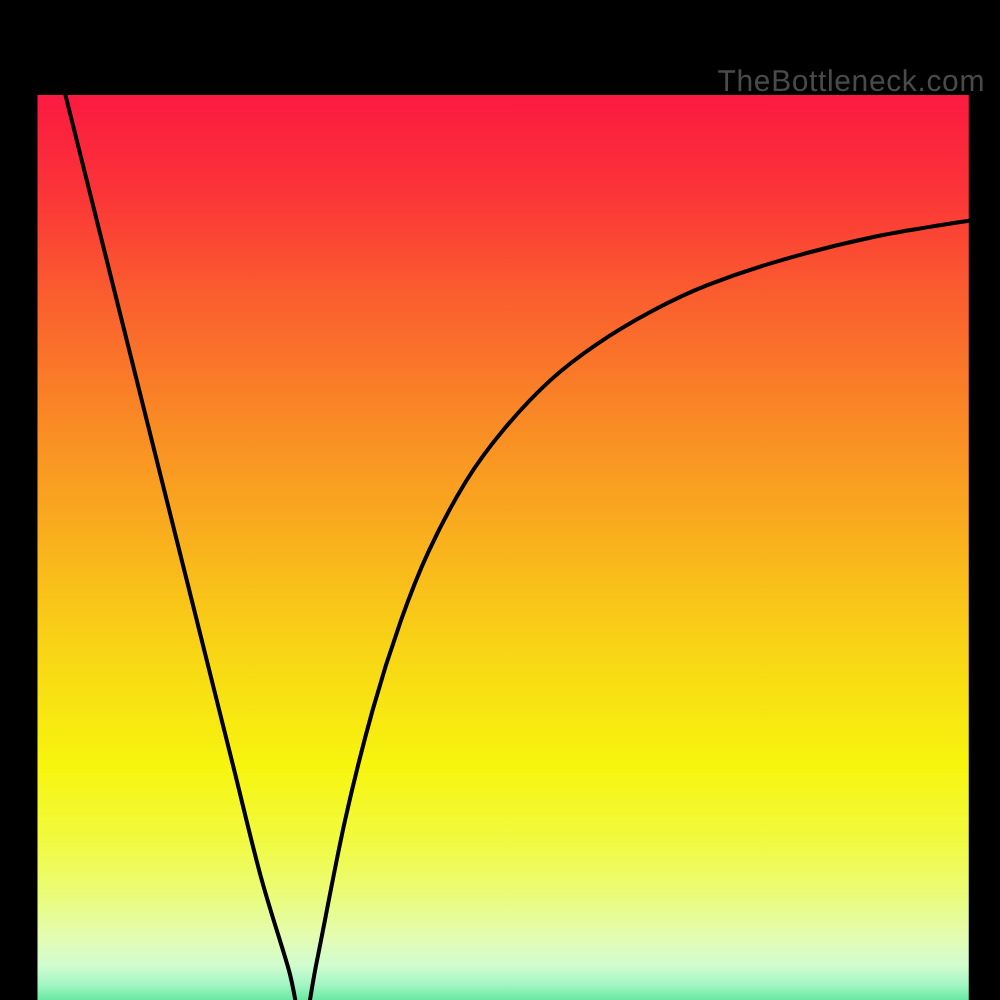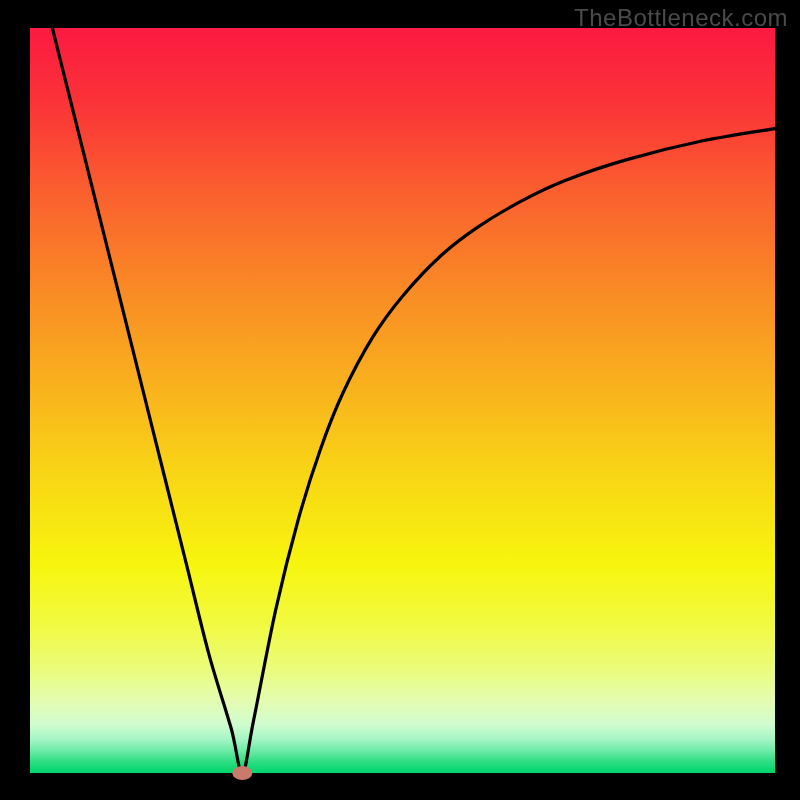--- a/index.html
+++ b/index.html
@@ -9,20 +9,21 @@
     height: 800px;
     background: #000;
     font-family: Arial, Helvetica, sans-serif;
     overflow: hidden;
   }
   .frame {
     position: relative;
     width: 800px;
     height: 665px;
     background: #000;
+    margin-top: 48px;
   }
   .watermark {
     position: absolute;
     top: 4px;
     right: 12px;
     color: #4a4a4a;
     font-size: 24px;
     font-weight: 500;
     letter-spacing: 0.5px;
     user-select: none;

